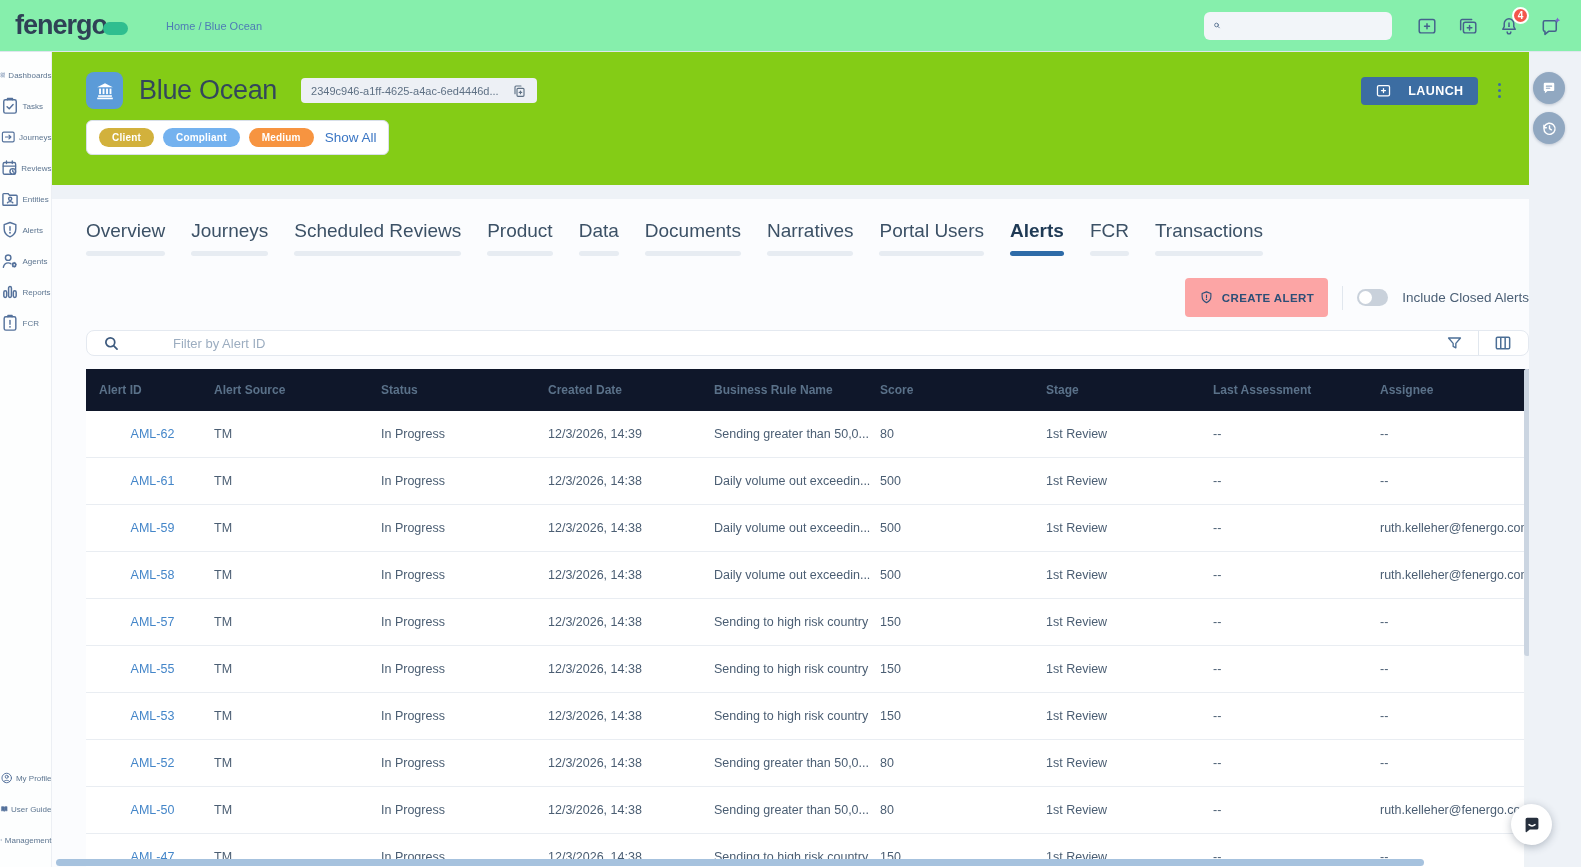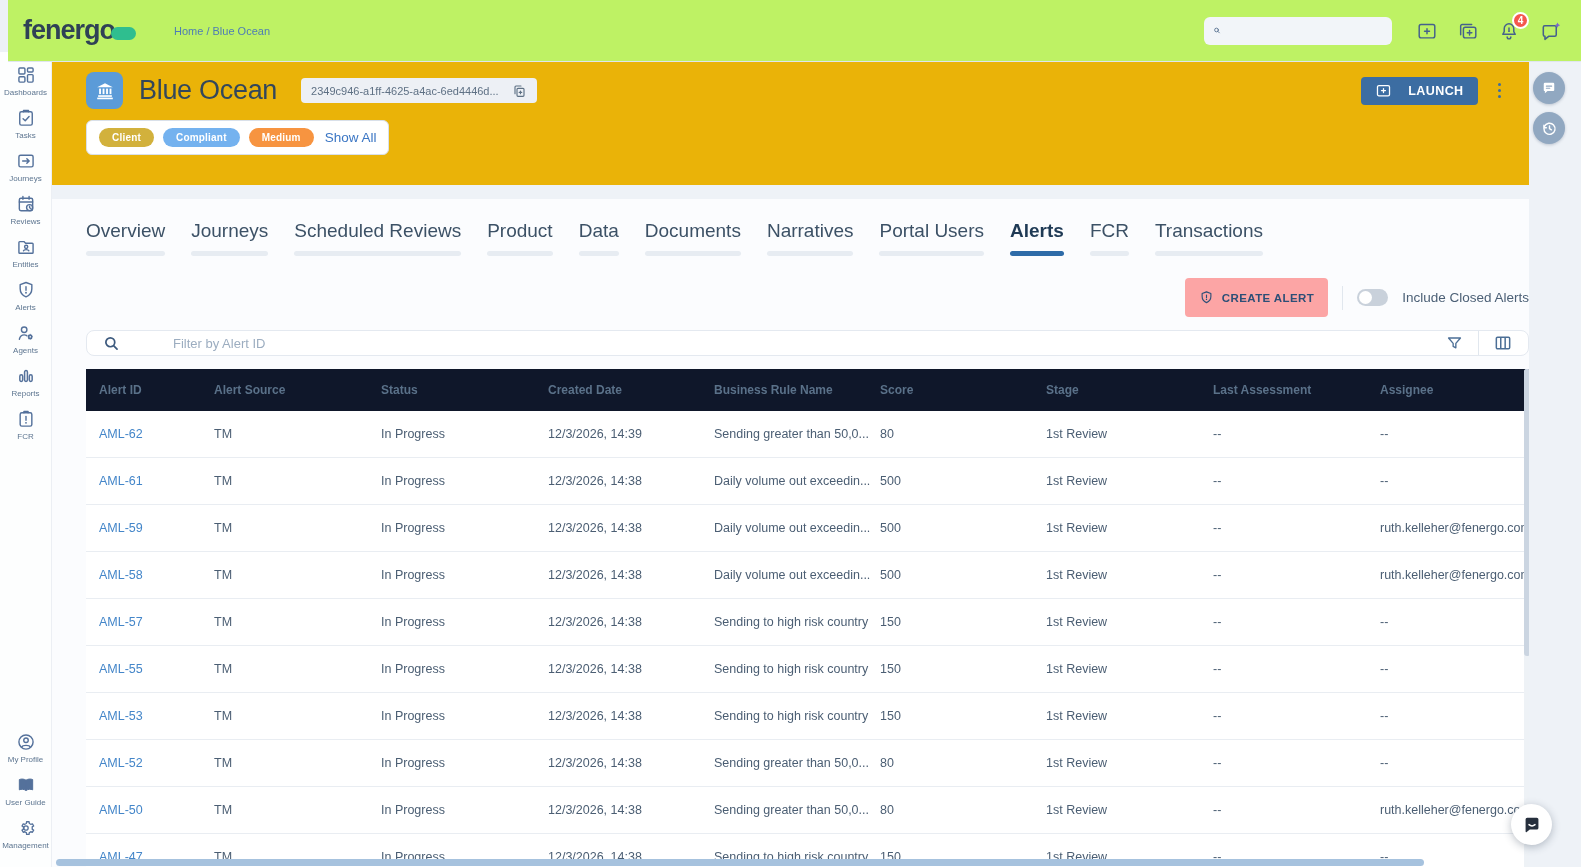--- a/index.html
+++ b/index.html
@@ -5,52 +5,52 @@
   * { box-sizing: border-box; margin: 0; padding: 0; }
   html,body { width:1581px; height:867px; }
   body {
     font-family: "Liberation Sans", sans-serif;
     background:#edf1f6; color:#44586e;
     position:relative; overflow:hidden;
   }
   svg { display:block; }
 
   
-  .topbar { position:absolute; top:0; left:8px; right:0; height:62px; background:#bef264;
+  .topbar { position:absolute; top:0; left:0; right:0; height:52px; background:#86efac;
     border-bottom:1px solid #dfe6ee; display:flex; align-items:center; z-index:30; }
   .logo { display:flex; align-items:center; margin-left:15px; }
   .logo-text { font-weight:bold; font-size:27px; color:#2f4156; letter-spacing:-1px; }
   .logo-pill { width:25px; height:13px; background:#2fbe8f; border-radius:8px; margin-left:-4px; margin-top:6px; }
   .breadcrumb { margin-left:38px; font-size:11px; color:#4e7cb5; }
   .search-box { margin-left:auto; width:188px; height:28px; background:#f2f5f9; border-radius:6px;
     display:flex; align-items:center; padding:0 9px; gap:7px; }
   .search-box input { border:none; background:transparent; outline:none; flex:1; font-size:12px;
     font-family:"Liberation Sans",sans-serif; color:#44586e; }
   .header-icons { display:flex; align-items:center; gap:19px; margin:0 20px 0 24px; color:#45618c; }
   .hicon { position:relative; width:22px; height:22px; cursor:pointer; color:#45618c; }
   .badge { position:absolute; top:-8px; right:-9px; min-width:17px; height:17px; border-radius:9px;
     background:#f4574d; color:#fff; font-size:10px; font-weight:bold; display:flex;
     align-items:center; justify-content:center; padding:0 3px; border:2px solid #fff; }
 
   
   .sidebar { position:absolute; top:52px; left:0; bottom:0; width:52px; background:#fdfefe;
     border-right:1px solid #eceff4; display:flex; flex-direction:column; align-items:center;
     padding-top:13px; z-index:20; }
-  .nav-item { display:flex; flex-direction:column; align-items:center; gap:3px;
+  .nav-item { display:flex; flex-direction:row; align-items:center; gap:3px;
     margin-bottom:11px; cursor:pointer; width:52px; }
   .nav-item svg { width:20px; height:20px; color:#54719b; }
   .nav-label { font-size:8px; color:#5d7590; white-space:nowrap; }
   .sidebar-footer { margin-top:auto; padding-bottom:6px; display:flex; flex-direction:column; align-items:center; }
 
   
   .main { position:absolute; left:52px; top:52px; right:0; bottom:0; background:#eef2f7; }
   .main-inner { position:absolute; left:0; top:0; width:1477px; bottom:0; display:flex;
     flex-direction:column; overflow:hidden; }
 
-  .entity-band { background:#eab308; height:133px; padding:20px 14px 0 34px; }
+  .entity-band { background:#84cc16; height:133px; padding:20px 14px 0 34px; }
   .entity-row1 { display:flex; align-items:center; }
   .bank-icon { width:37px; height:37px; background:#5b9bd8; border-radius:8px;
     display:flex; align-items:center; justify-content:center; flex:none; }
   .entity-title { font-size:27px; color:#33475b; margin-left:16px; letter-spacing:-0.3px; }
   .uuid-chip { margin-left:24px; background:#edf0f5; border-radius:4px; height:25px;
     display:flex; align-items:center; padding:0 10px; font-size:11px; color:#5e7084; gap:12px; cursor:default; }
   .copy-btn { color:#5e7084; cursor:pointer; }
   .launch-btn { margin-left:auto; background:#3c6da2; color:#fff; height:28px; border-radius:4px;
     display:flex; align-items:center; gap:16px; padding:0 14px; font-size:12.5px; font-weight:bold;
     letter-spacing:0.4px; cursor:pointer; }
@@ -89,21 +89,21 @@
   .filter-icons { display:flex; align-items:center; gap:14px; color:#4c6f96; }
 
   .table-wrap { margin-top:13px; width:1443px; position:relative; flex:1; }
   .thead, .trow { display:grid;
     grid-template-columns:128px 167px 167px 166px 166px 166px 167px 167px minmax(0,1fr); }
   .thead { background:#0f172a; height:42px; align-items:center; font-size:12px; font-weight:bold; color:#5a7189; }
   .th, .td { padding-right:8px; white-space:nowrap; overflow:hidden; }
   .th:first-child, .td:first-child { padding-left:13px; }
   .trow { height:47px; align-items:center; border-bottom:1px solid #e9edf2; font-size:12.5px;
     color:#4b5e73; background:#fff; }
-  .alert-link { color:#4486c9; cursor:pointer; }
+  .alert-link { color:#4486c9; cursor:pointer;text-align:center; }
 
   .vscroll { position:absolute; top:0; right:-1px; bottom:0; width:6px; background:#eef2f6; border-radius:3px; }
   .vthumb { position:absolute; top:0; left:0; width:6px; height:56%; background:#cbd5e1; border-radius:3px; }
 
   .hscroll { position:absolute; left:2px; right:4px; bottom:1px; height:7px; }
   .hthumb { position:absolute; left:2px; top:0; height:7px; width:93%; background:#a6c2de; border-radius:4px; }
 
   
   .fab { position:absolute; width:32px; height:32px; border-radius:50%; background:#91a8c1;
     display:flex; align-items:center; justify-content:center; cursor:pointer; z-index:40;

